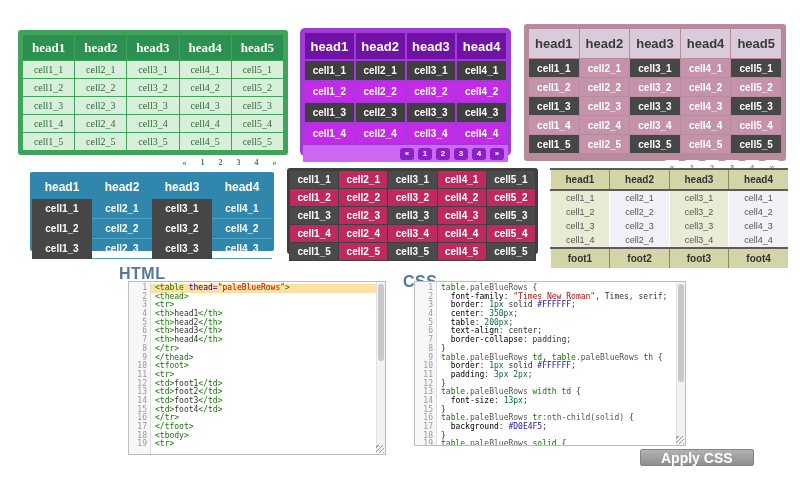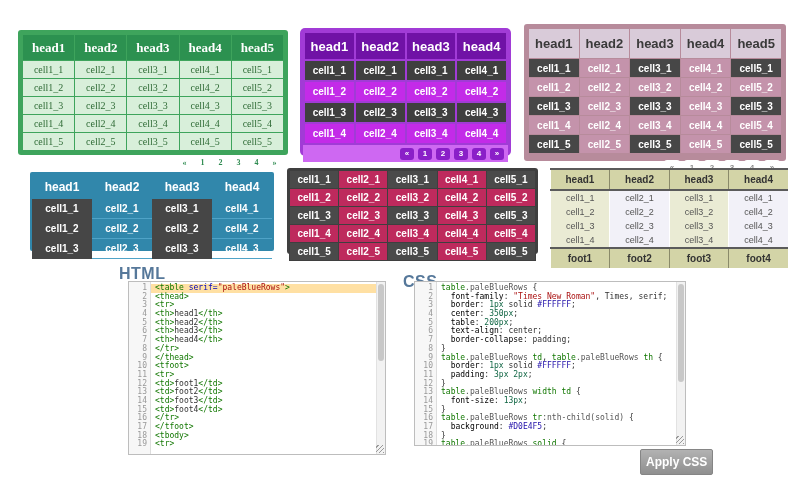--- a/index.html
+++ b/index.html
@@ -86,23 +86,23 @@
   .code-line.hl .code-text{background:#FFE0A3;}
   .tk-t{color:#117700}.tk-a{color:#0000BB}.tk-s{color:#AA1111}.tk-n{color:#116644}
   .tk-m{color:#2211AA}.tk-q{color:#555}.tk-r{color:#000}.tk-p{color:#333}
   .vscroll{position:absolute;right:0;top:0;bottom:0;width:8px;background:#F2F2F2;
            border-left:1px solid #E2E2E2;}
   .thumb{position:absolute;left:1px;right:1px;border-radius:3px;background:#C8C8C8;}
   #html-editor .thumb{top:2px;height:45%;}
   #css-editor .thumb{top:2px;height:60%;}
   .grip{position:absolute;right:1px;bottom:1px;width:8px;height:8px;
         background:repeating-linear-gradient(-45deg,#999 0 1px,transparent 1px 3px);}
-  #apply-btn{position:absolute;left:640px;top:449px;height:26px;padding:0 5px;
+  #apply-btn{position:absolute;left:640px;top:449px;height:17px;padding:0 20px;
              background:linear-gradient(#B2B2B2,#8F8F8F);border:1px solid #858585;border-radius:2px;
-             color:#fff;font-weight:bold;font-size:12px;font-family:"Liberation Sans",sans-serif;
+             color:#fff;font-weight:bold;font-size:14px;font-family:"Liberation Sans",sans-serif;
              display:inline-flex;align-items:center;cursor:pointer;}
 </style>
 </head>
 <body>
 
 <div id="canvas">
 
   <div class="tbl-wrap" id="t-green">
     <table>
       <thead>
@@ -387,21 +387,21 @@
           <td>foot4</td>
         </tr>
       </tfoot>
     </table>
   </div>
 
   <div class="ed-label" id="html-label">HTML</div>
   <div class="editor" id="html-editor">
     <div class="gutter-bg"></div>
     <div class="code-lines">
-        <div class="code-line hl"><span class="ln">1</span><span class="code-text"><span class="tk-t">&lt;table</span><span class="tk-a"> serif=</span><span class="tk-s">"paleBlueRows"</span><span class="tk-t">&gt;</span></span></div>
+        <div class="code-line hl"><span class="ln">1</span><span class="code-text"><span class="tk-t">&lt;table</span><span class="tk-a"> thead=</span><span class="tk-s">"paleBlueRows"</span><span class="tk-t">&gt;</span></span></div>
         <div class="code-line"><span class="ln">2</span><span class="code-text"><span class="tk-t">&lt;thead&gt;</span></span></div>
         <div class="code-line"><span class="ln">3</span><span class="code-text"><span class="tk-t">&lt;tr&gt;</span></span></div>
         <div class="code-line"><span class="ln">4</span><span class="code-text"><span class="tk-t">&lt;th&gt;</span><span class="tk-p">head1</span><span class="tk-t">&lt;/th&gt;</span></span></div>
         <div class="code-line"><span class="ln">5</span><span class="code-text"><span class="tk-t">&lt;th&gt;</span><span class="tk-p">head2</span><span class="tk-t">&lt;/th&gt;</span></span></div>
         <div class="code-line"><span class="ln">6</span><span class="code-text"><span class="tk-t">&lt;th&gt;</span><span class="tk-p">head3</span><span class="tk-t">&lt;/th&gt;</span></span></div>
         <div class="code-line"><span class="ln">7</span><span class="code-text"><span class="tk-t">&lt;th&gt;</span><span class="tk-p">head4</span><span class="tk-t">&lt;/th&gt;</span></span></div>
         <div class="code-line"><span class="ln">8</span><span class="code-text"><span class="tk-t">&lt;/tr&gt;</span></span></div>
         <div class="code-line"><span class="ln">9</span><span class="code-text"><span class="tk-t">&lt;/thead&gt;</span></span></div>
         <div class="code-line"><span class="ln">10</span><span class="code-text"><span class="tk-t">&lt;tfoot&gt;</span></span></div>
         <div class="code-line"><span class="ln">11</span><span class="code-text"><span class="tk-t">&lt;tr&gt;</span></span></div>

